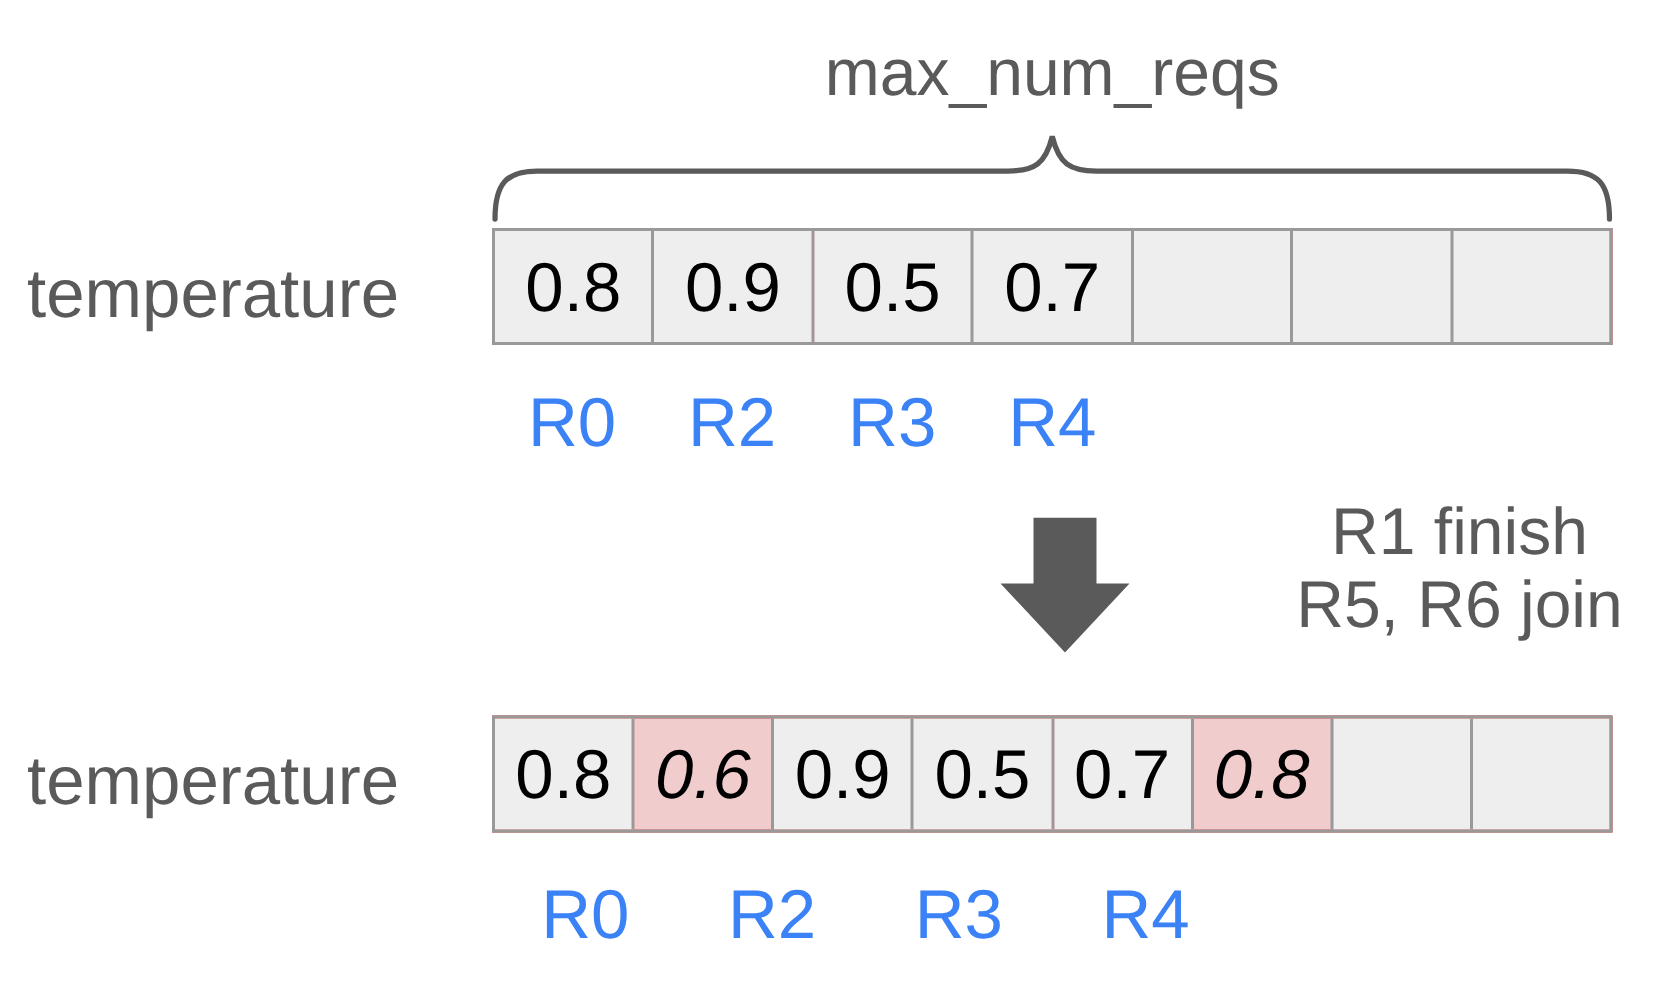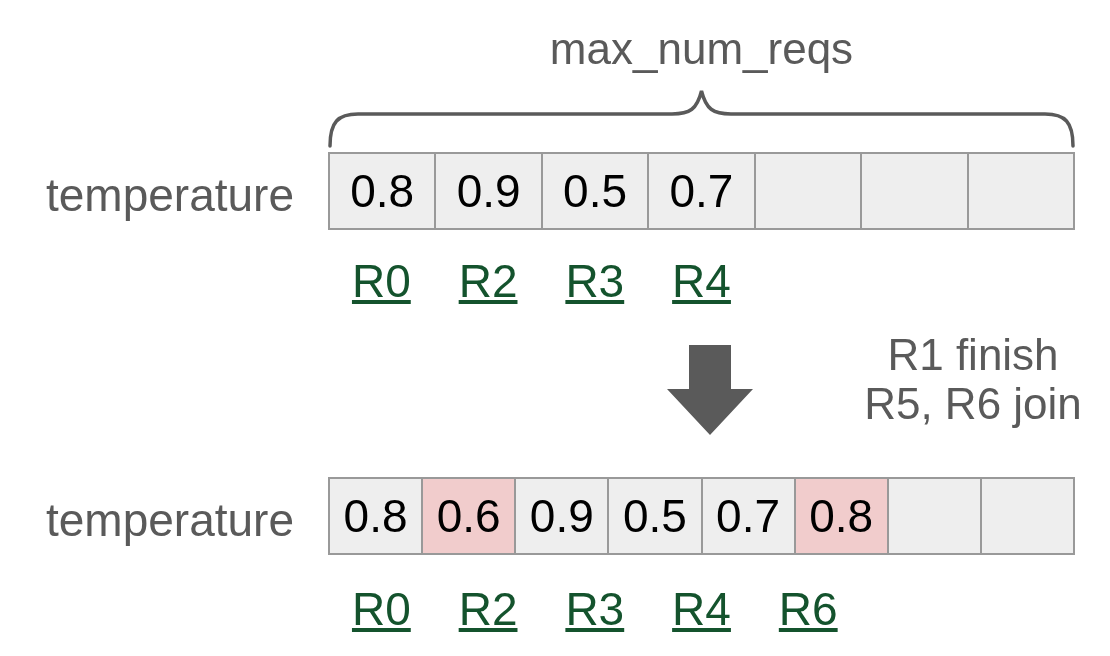--- a/index.html
+++ b/index.html
@@ -21,21 +21,20 @@
     color: #5a5a5a;
     white-space: nowrap;
   }
   .brace-svg { position: absolute; left: 328px; top: 86px; }
   .row-label {
     position: absolute;
     left: 18px;
     font-size: 46px;
     color: #5a5a5a;
     white-space: nowrap;
-    margin-left: 28px;
   }
   .row-label.r1 { top: 168px; }
   .row-label.r2 { top: 493px; }
   .cells {
     position: absolute;
     left: 328px;
     width: 747px;
     height: 78px;
     display: flex;
     border: 2.5px solid #999999;
@@ -48,36 +47,35 @@
     flex: 1;
     border-right: 2.5px solid #999999;
     display: flex;
     align-items: center;
     justify-content: center;
     font-size: 46px;
     color: #000000;
     background: #eeeeee;
   }
   .cell:last-child { border-right: none; }
-  .cell.highlight { background: #f1cccc; }
+  .cell.highlight { background: #f1cccc; font-style: italic; }
   .slot-labels {
     position: absolute;
     left: 328px;
     width: 747px;
     display: flex;
   }
   .slot-labels.r1 { top: 254px; }
   .slot-labels.r2 { top: 582px; }
   .slot-label {
     flex: 1;
     text-align: center;
     font-size: 46px;
-    color: #14532d;
+    color: #3b82f6;
     white-space: nowrap;
-    text-decoration: underline;
   }
   .arrow-svg { position: absolute; left: 667px; top: 345px; }
   .transition-text {
     position: absolute;
     left: 823px;
     top: 330px;
     width: 300px;
     text-align: center;
     font-size: 44px;
     line-height: 49px;
@@ -138,18 +136,17 @@
     <div class="cell highlight">0.8</div>
     <div class="cell"></div>
     <div class="cell"></div>
   </div>
 
   <div class="slot-labels r2">
     <div class="slot-label">R0</div>
     <div class="slot-label">R2</div>
     <div class="slot-label">R3</div>
     <div class="slot-label">R4</div>
-    <div class="slot-label">R6</div>
     <div class="slot-label"></div>
     <div class="slot-label"></div>
   </div>
 
 </div>
 
 </body></html>

